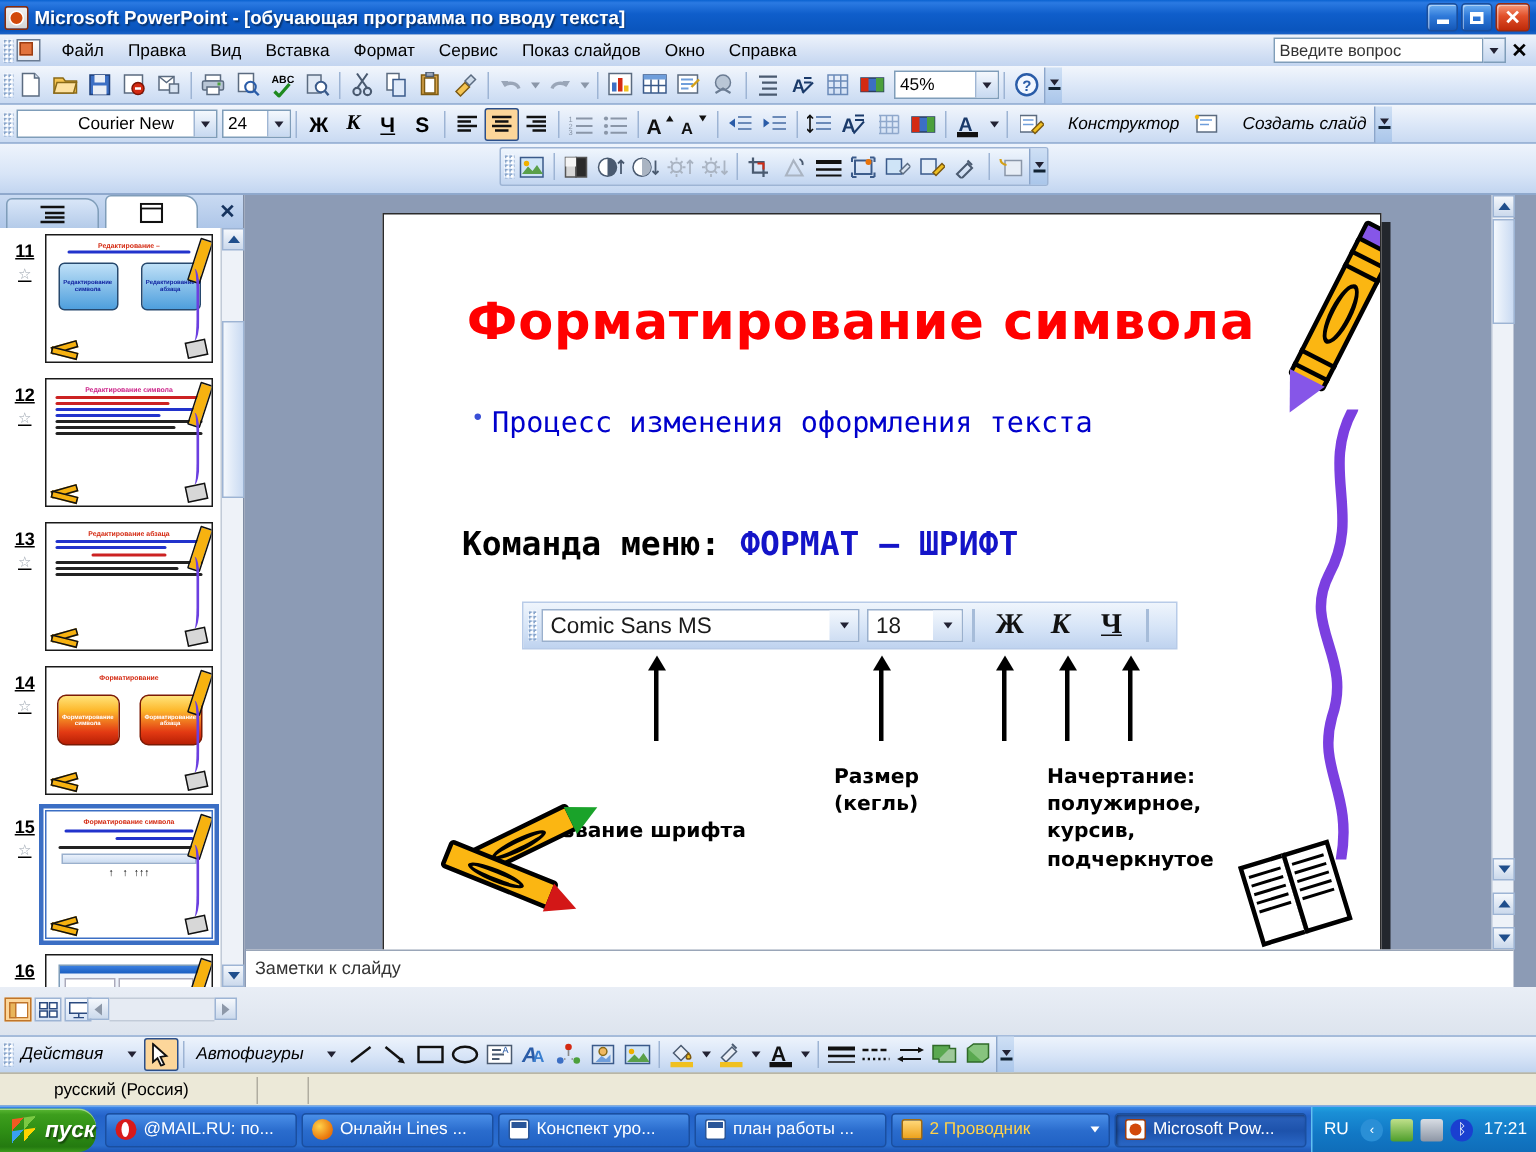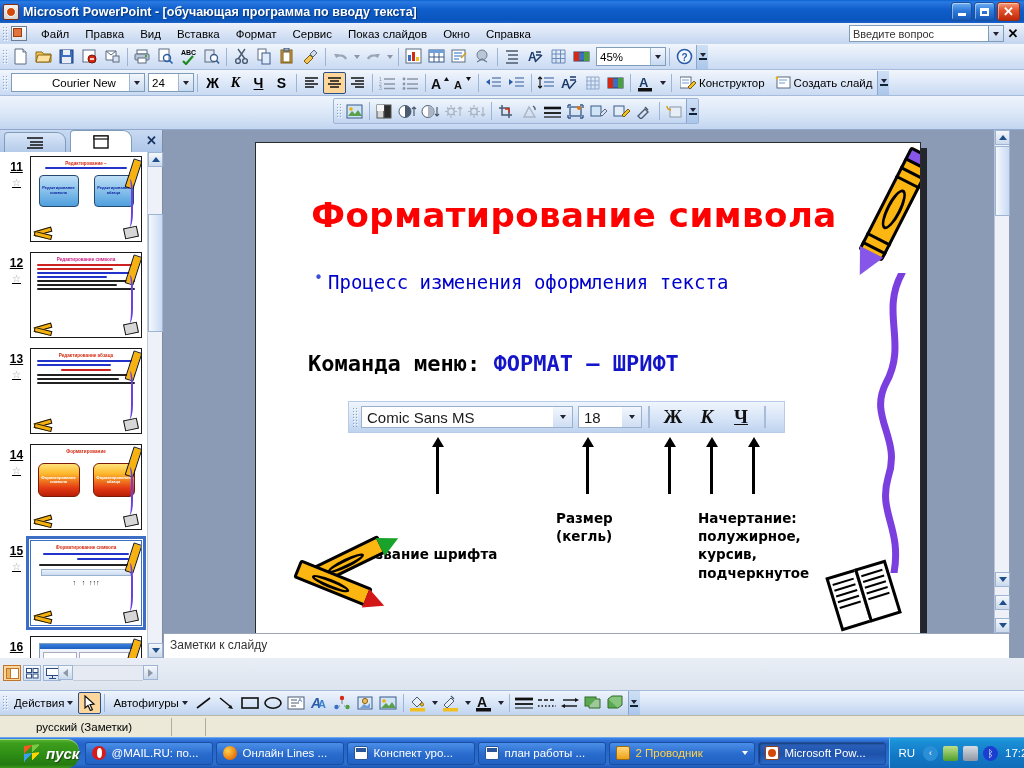--- a/index.html
+++ b/index.html
@@ -121,22 +121,22 @@
     border-left: 1px solid #9fb6d4; display: flex; align-items: center; justify-content: center;
   }
   .caret-d { width: 0; height: 0; border-left: 3.5px solid transparent; border-right: 3.5px solid transparent; border-top: 4px solid #223; }
   .font-combo { width: 134px; margin-left: 2px; padding-left: 40px; }
   .size-combo { width: 46px; margin-left: 3px; }
   .zoom-combo { width: 70px; margin-left: 3px; }
 
   .fbtn { font-size: 14px; font-weight: bold; color: #000; }
 
   .textbtn {
-    display: flex; align-items: center; gap: 3px; padding: 2px 5px;
-    font-size: 11.5px; color: #000; white-space: nowrap; flex: none;
+    display: flex; align-items: center; gap: 16px; padding: 2px 5px;
+    font-size: 11.5px; color: #000; white-space: nowrap; flex: none; font-style: italic;
   }
 
   
   .workspace {
     position: absolute; left: 0; top: 130px; width: 1024px; height: 528px;
     background: #8c9bb5;
   }
 
   
   .slidepane {
@@ -386,21 +386,21 @@
   .taskbar {
     position: absolute; left: 0; top: 737px; width: 1024px; height: 31px;
     background: linear-gradient(to bottom,#3c87e8 0%,#2f6fd4 9%,#2463c9 20%,#2b6fd0 85%,#1d56b5 100%);
     border-top: 1px solid #6ba5ef;
     display: flex; align-items: center;
   }
   .startbtn {
     width: 100px; height: 29px; margin-right: 6px;
     background: linear-gradient(to bottom,#5cb935 0%,#3d9e1d 14%,#2f8f15 50%,#247a10 88%,#3c9a1c 100%);
     border-radius: 0 12px 12px 0;
-    display: flex; align-items: center; gap: 6px; padding-left: 24px;
+    display: flex; align-items: center; gap: 6px; padding-left: 8px;
     box-shadow: inset 0 1px 0 rgba(255,255,255,.45);
   }
   .startbtn .flag {
     width: 16px; height: 16px;
     background:
       linear-gradient(135deg, #f25a22 50%, transparent 50%) no-repeat 0 0 / 8px 8px,
       linear-gradient(135deg, #7ac943 50%, transparent 50%) no-repeat 8px 0 / 8px 8px,
       linear-gradient(135deg, #3aa0f0 50%, transparent 50%) no-repeat 0 8px / 8px 8px,
       linear-gradient(135deg, #ffd400 50%, transparent 50%) no-repeat 8px 8px / 8px 8px;
     transform: skewY(-8deg);
@@ -1351,21 +1351,21 @@
           <path d="M2 4l4-3h10v9l-4 3" fill="#87c47e" stroke="#2f6a28"></path>
         </svg>
       </div>
     <div class="tbar-overflow">
       <span class="caret-d"></span>
         <span style="height:2px;width:8px;background:#123;margin-top:1px"></span>
     </div>
   </div>
 
   <div class="statusbar">
-    <div class="st-cell" style="width:172px;justify-content:flex-start;padding-left:36px">русский (Заметки)</div>
+    <div class="st-cell" style="width:172px;justify-content:flex-start;padding-left:36px">русский (Россия)</div>
     <div class="st-cell" style="width:34px"></div>
     <div class="st-cell" style="flex:1;border-right:none"></div>
   </div>
 
   <div class="taskbar">
     <div class="startbtn">
       <span class="flag"></span>
       <span class="lbl">пуск</span>
     </div>
 

